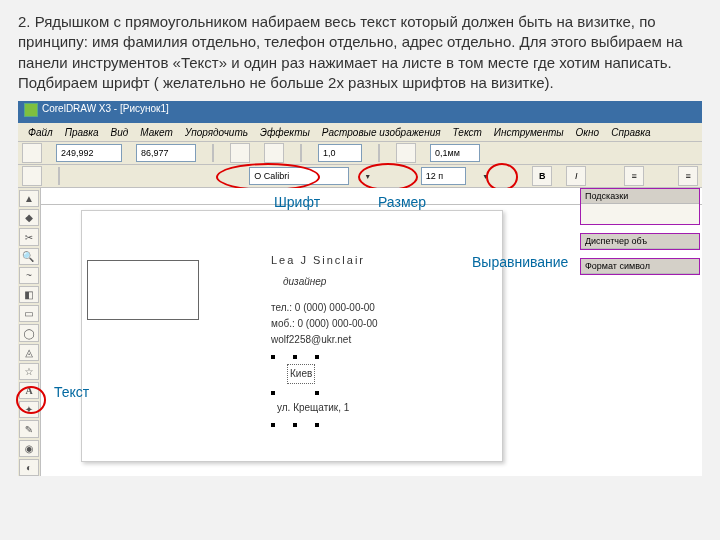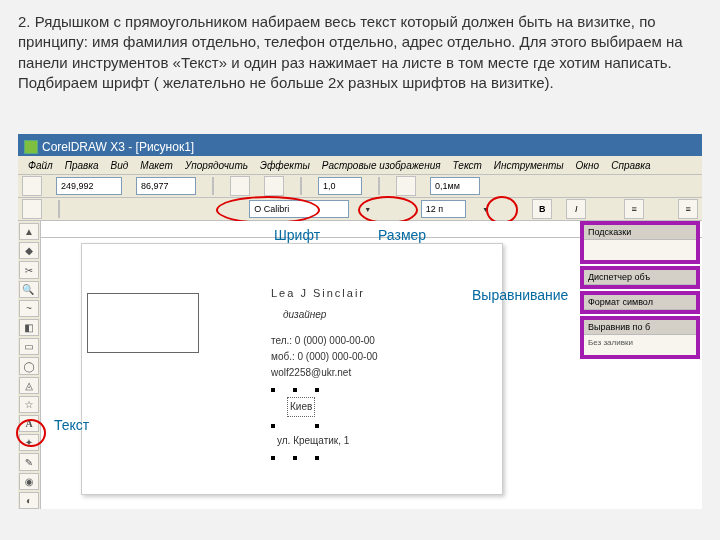--- a/index.html
+++ b/index.html
@@ -21,25 +21,24 @@
     position: relative;
     margin: 0 18px 0 18px;
     height: 370px;
     background: #fff;
   }
   
   .titlebar {
     height: 18px;
     background: linear-gradient(#3a6ea5,#3a6ea5);
     color: #fff;
-    font-size: 12px;
+    font-size: 10px;
     padding: 2px 6px;
     display: flex;
-    align-items: flex-end;
-    margin-top: 33px;
+    align-items: flex-start;
   }
   .titlebar .icon { width:12px;height:12px;background:#7fbf3f;border:1px solid #5a8; margin-right:4px; }
   
   .menubar {
     height: 18px;
     background: #ece9d8;
     border-bottom: 1px solid #c0c0c0;
     display: flex;
     align-items: center;
     font-size: 10px;
@@ -133,23 +132,23 @@
     position: absolute;
     left: 230px; top: 64px;
     font-size: 10px;
     color: #333;
     line-height: 1.6;
   }
   .card-text .name { font-weight: normal; letter-spacing: 2px; font-size: 11px; }
   .card-text .role { font-style: italic; padding: 4px 0 10px 12px; }
   .card-text .sel { border: 1px dotted #666; display:inline-block; padding: 1px 2px; }
   .docker {
-    border: 4px solid #a21caf;
-    background: #ece9d8;
-    margin-bottom: 2px;
+    border: 1px solid #a21caf;
+    background: #ece9d8;
+    margin-bottom: 8px;
   }
   .docker-title {
     background: #d4d0c8;
     padding: 2px 4px;
     border-bottom: 1px solid #bbb;
     font-size: 9px;
   }
   .docker-body {
     padding: 3px 4px;
     background: #f7f5ee;
@@ -270,24 +269,20 @@
         <div class="docker">
           <div class="docker-title">Подсказки</div>
           <div class="docker-body"></div>
         </div>
         <div class="docker">
           <div class="docker-title">Диспетчер объ</div>
         </div>
         <div class="docker">
           <div class="docker-title">Формат символ</div>
         </div>
-        <div class="docker">
-          <div class="docker-title">Выравнив по б</div>
-          <div class="docker-body">Без заливки</div>
-        </div>
       </div>
     </div>
 
     <div class="circle" style="left:-2px;top:198px;width:26px;height:24px"></div>
 
     <div class="annot" style="left:256px;top:6px">Шрифт</div>
     <div class="annot" style="left:360px;top:6px">Размер</div>
     <div class="annot" style="left:454px;top:66px">Выравнивание</div>
     <div class="annot" style="left:36px;top:196px">Текст</div>
   </div>

